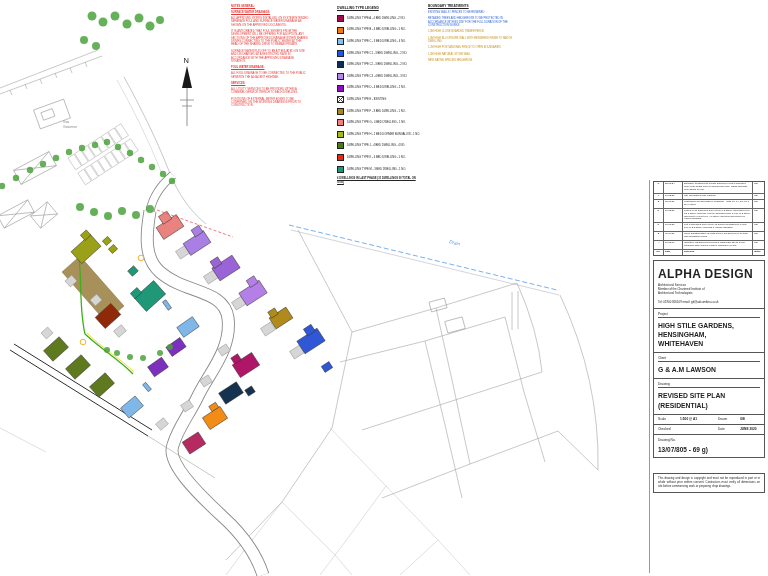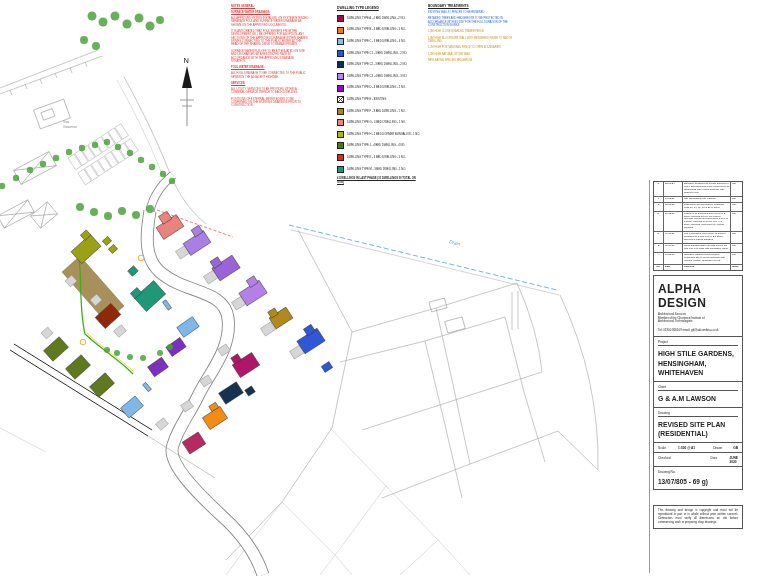--- a/index.html
+++ b/index.html
@@ -36,21 +36,21 @@
   .dl-label{text-transform:uppercase;}
   #dleg .dl-footer{font-weight:bold;text-decoration:underline;margin-top:3px;}
 
   
   #bleg{position:absolute;left:428px;top:4px;width:88px;font-size:2.6px;line-height:1.25;}
   #bleg .bt-title{color:#222;font-weight:bold;text-decoration:underline;font-size:3.2px;margin-bottom:3px;}
   .bt-item{margin-bottom:3.2px;text-transform:uppercase;}
 
   
   #panel-rule{position:absolute;left:649px;top:180px;width:0;height:393px;border-left:.7px solid #9a9a9a;}
-  #panel{position:absolute;left:653px;top:181px;width:90px;box-sizing:border-box;}
+  #panel{position:absolute;left:653px;top:181px;width:112px;box-sizing:border-box;}
   .boxed{border:.7px solid #555;box-sizing:border-box;background:#fff;}
   
   #rev-table{width:100%;font-size:2.45px;line-height:1.2;margin-bottom:4px;}
   .rev-row{display:grid;grid-template-columns:9px 19px 1fr 12px;}
   .rev-row > span{border-left:.5px solid #666;border-bottom:.5px solid #666;padding:1px;box-sizing:border-box;}
   .rev-row > span:first-child{border-left:none;text-align:center;}
   .rev-row:last-child > span{border-bottom:none;}
   .rev-head{font-weight:bold;}
   
   #tb-sections{margin-top:0;}

